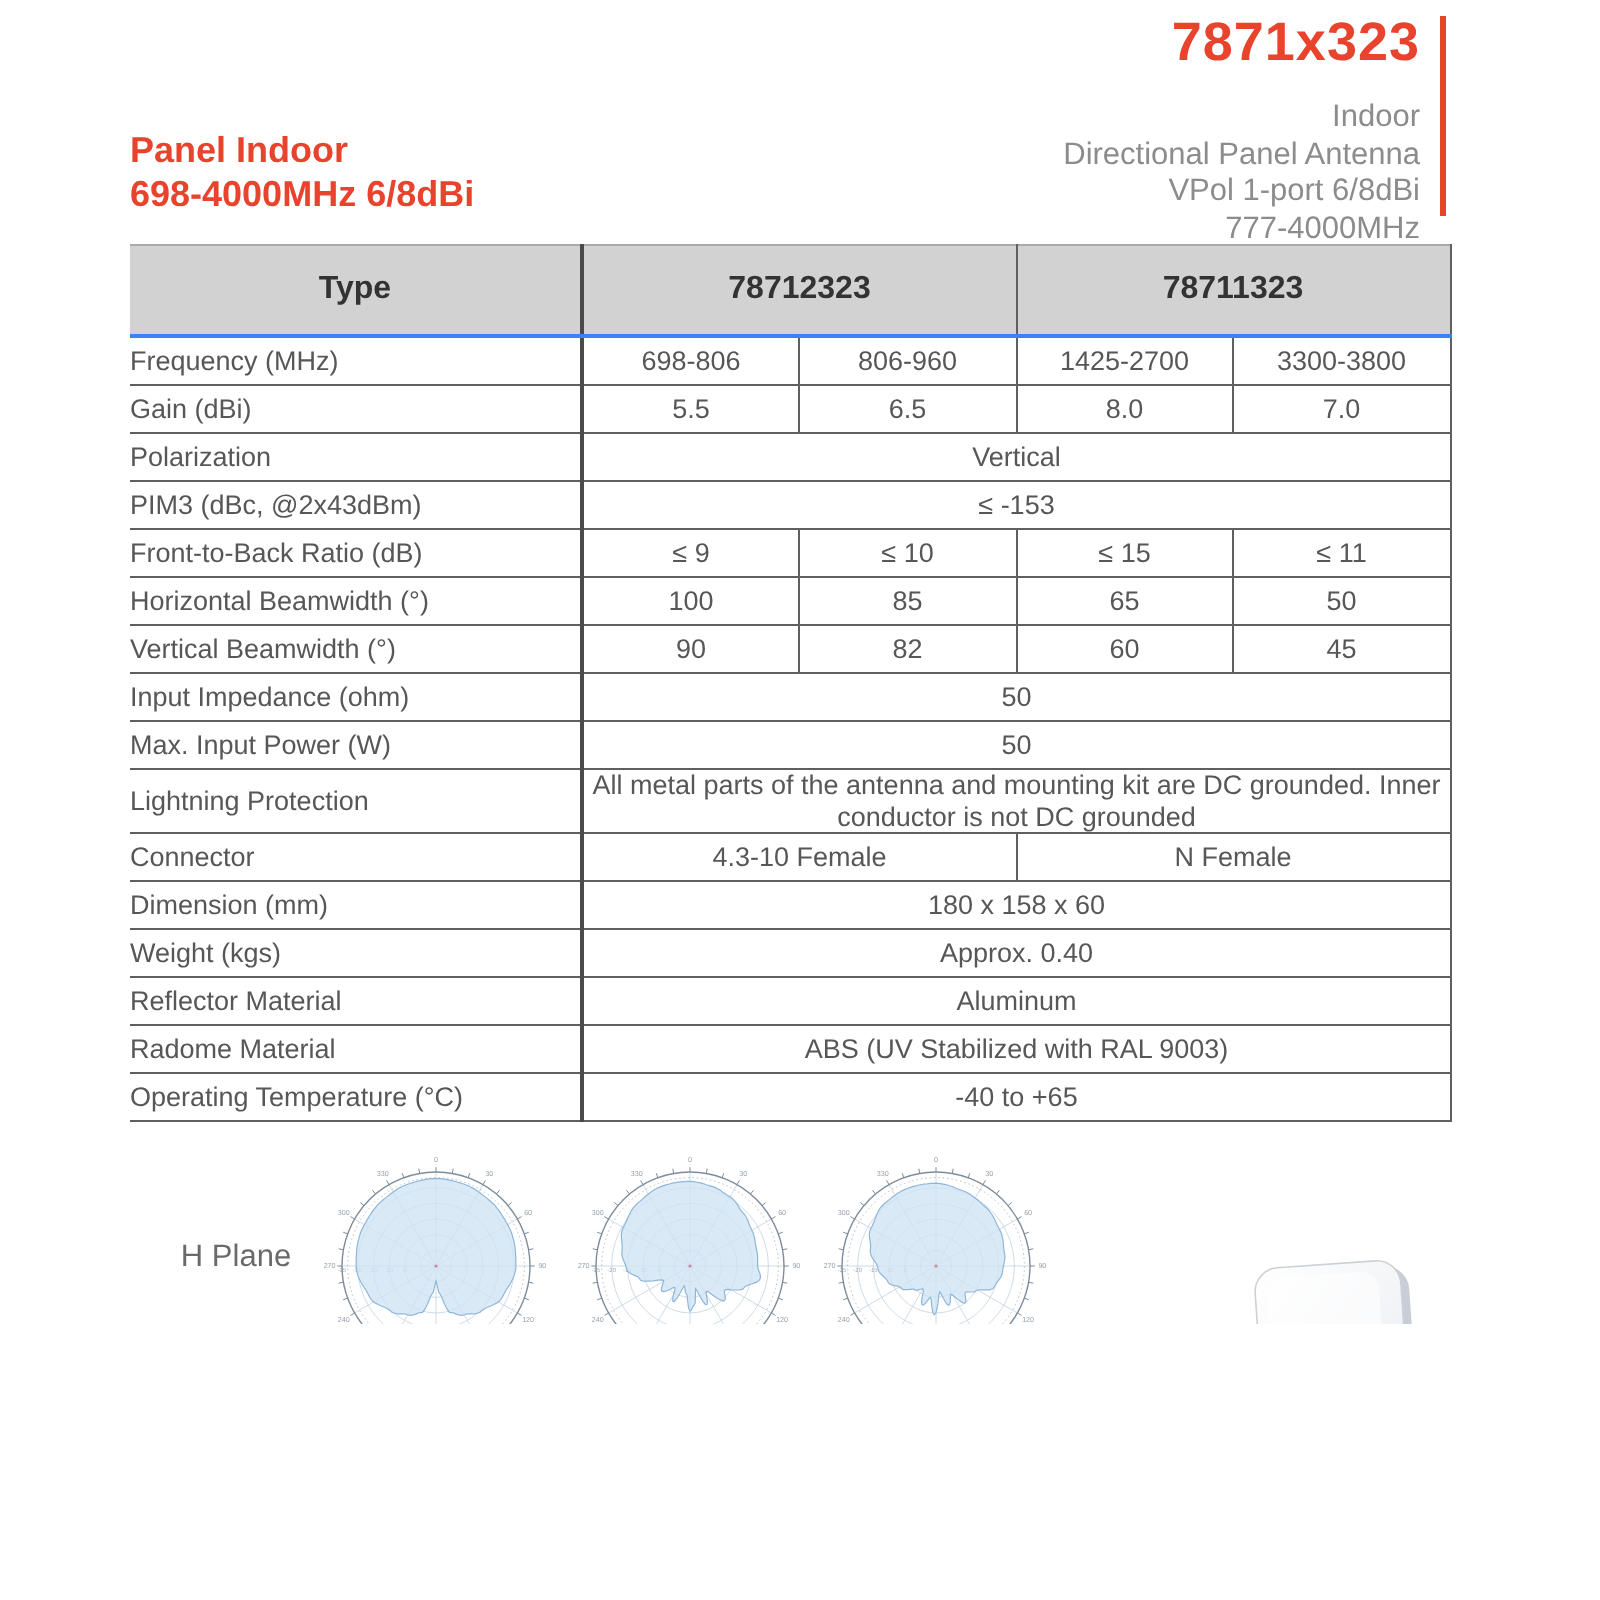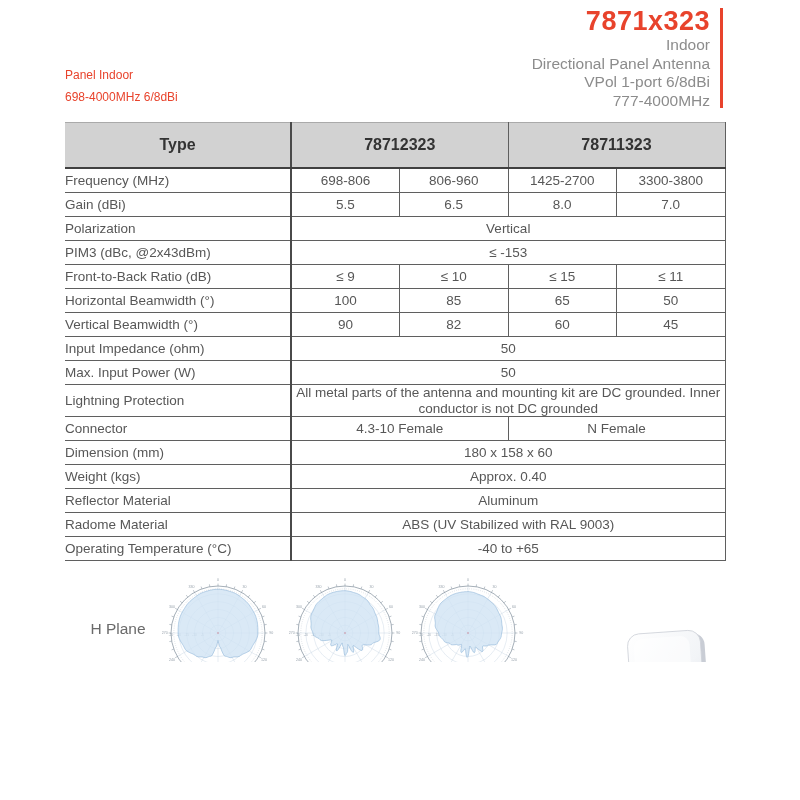--- a/index.html
+++ b/index.html
@@ -2,31 +2,31 @@
 <html><head>
 <meta charset="utf-8">
 <style>
   html,body{margin:0;padding:0;background:#fff;}
   .page{position:relative;width:800px;height:662px;background:#ffffff;overflow:hidden;
         font-family:"Liberation Sans", sans-serif;}
 
   
   .hdr-right{position:absolute;left:400px;top:6px;width:310px;text-align:right;}
   .product-code{font-size:27px;font-weight:bold;color:#e8432c;line-height:30px;letter-spacing:0.5px;}
-  .subtitle{font-size:15.5px;color:#8c8c8c;line-height:18.5px;margin-top:0;}
+  .subtitle{font-size:15.5px;color:#8c8c8c;line-height:18.5px;margin-top:14px;}
   .red-rule{position:absolute;left:720px;top:8px;width:2.5px;height:100px;background:#e8432c;}
-  .hdr-left{position:absolute;left:65px;top:64px;font-size:12px;font-weight:normal;
+  .hdr-left{position:absolute;left:65px;top:64px;font-size:18px;font-weight:bold;
             color:#e8432c;line-height:22px;}
 
   
   table.spec{position:absolute;left:65px;top:122px;width:660px;border-collapse:collapse;
              table-layout:fixed;}
   table.spec th,table.spec td{font-size:13.5px;color:#575757;padding:0;}
   table.spec th{height:44px;background:#d2d2d2;font-size:16px;font-weight:bold;color:#333;
-                border-top:1px solid #aaa;border-bottom:2px solid #404040;}
+                border-top:1px solid #aaa;border-bottom:2px solid #3b82f6;}
   th.lblh{border-right:2px solid #4a4a4a;}
   th.modelh{border-right:1px solid #5f5f5f;}
   td{border-bottom:1px solid #5f5f5f;height:23px;}
   td.lbl{border-right:2px solid #4a4a4a;text-align:left;padding-left:8px;}
   td.val{text-align:center;border-right:1px solid #5f5f5f;}
   td.wrapcell{line-height:15.5px;padding:3px 14px;height:auto;}
 
   
   .plane-label{position:absolute;width:84px;text-align:center;font-size:15.5px;color:#6a6a6a;}
   .freq-label{position:absolute;width:100px;text-align:center;font-size:16px;color:#6a6a6a;}

